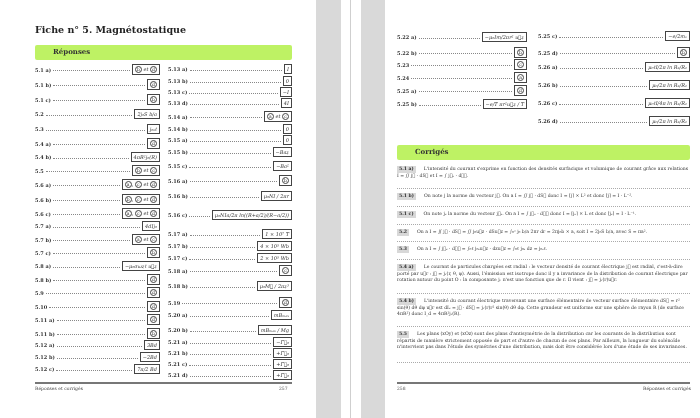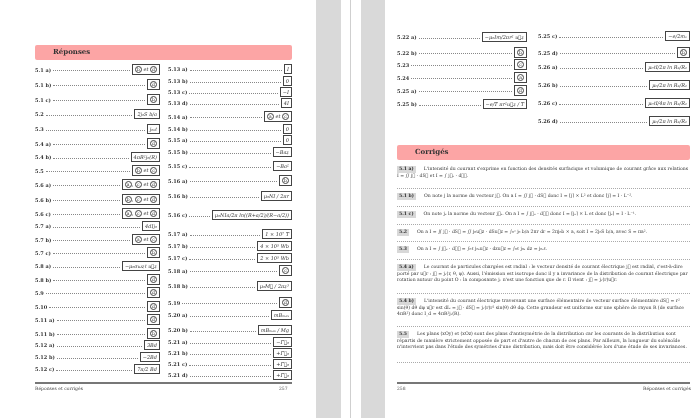--- a/index.html
+++ b/index.html
@@ -9,40 +9,41 @@
   .page { position: absolute; top: 0; height: 418px; background: #fff; }
   .page-left { left: 0; width: 316px; }
   .page-right { left: 385px; width: 357px; }
 
   .gutter-a { position: absolute; left: 316px; top: 0; width: 25px; height: 418px; background: #d9d9d9; }
   .gutter-line { position: absolute; left: 350px; top: 0; width: 1px; height: 418px; background: #cfcfcf; }
   .gutter-b { position: absolute; left: 361px; top: 0; width: 24px; height: 418px; background: #d9d9d9; }
 
   .chapter-title { position: absolute; left: 35px; top: 24px; font-size: 9.5px; font-weight: bold; color: #222; }
 
-  .section-bar { position: absolute; height: 15px; background: #fca5a5; border-radius: 2px; }
+  .section-bar { position: absolute; height: 15px; background: #bef264; border-radius: 2px; }
   .section-bar span { position: absolute; left: 18px; top: 2px; font-size: 7px; font-weight: bold; color: #333; }
 
   .ans-row { position: absolute; display: flex; align-items: center; font-size: 5px; color: #333; }
   .ans-label { font-weight: bold; white-space: nowrap; }
   .ans-dots { flex: 1; border-bottom: 1px dotted #888; margin: 0 2px; height: 3px; align-self: center; }
   .ans-box { border: 1px solid #444; padding: 1px 2px; font-size: 5px; font-style: italic; white-space: nowrap; line-height: 6px; background: #fff; }
   .circ { display: inline-block; width: 7px; height: 7px; border: 0.8px solid #444; border-radius: 50%; text-align: center; font-size: 4.5px; line-height: 6px; font-style: normal; }
 
   .footer-line { position: absolute; top: 382px; height: 1.5px; background: #777; }
   .footer-text { position: absolute; top: 386px; font-size: 4.5px; color: #444; }
 
   .corr { position: absolute; left: 12px; width: 293px; font-size: 4.6px; line-height: 6.5px; color: #333; }
   .corr-badge { display: inline-block; background: #d8d8d8; font-weight: bold; padding: 0 2px; margin-right: 8px; font-size: 4.6px; }
   .corr-sep { position: absolute; left: 12px; width: 293px; border-top: 1px dotted #aaa; }
 </style>
 </head>
 <body>
 
 <div class="page page-left">
+  <div class="chapter-title">Fiche n° 5. Magnétostatique</div>
   <div class="section-bar" style="left:35px; top:45px; width:257px;">
     <span>Réponses</span>
   </div>
   <div id="left-col1">
       <div class="ans-row" style="left: 35px; width: 125px; top: 64px;">
         <span class="ans-label">5.1 a)</span>
         <span class="ans-dots"></span>
         <span class="ans-box"><span class="circ">b</span> et <span class="circ">d</span></span>
       </div>
       <div class="ans-row" style="left: 35px; width: 125px; top: 79px;">

